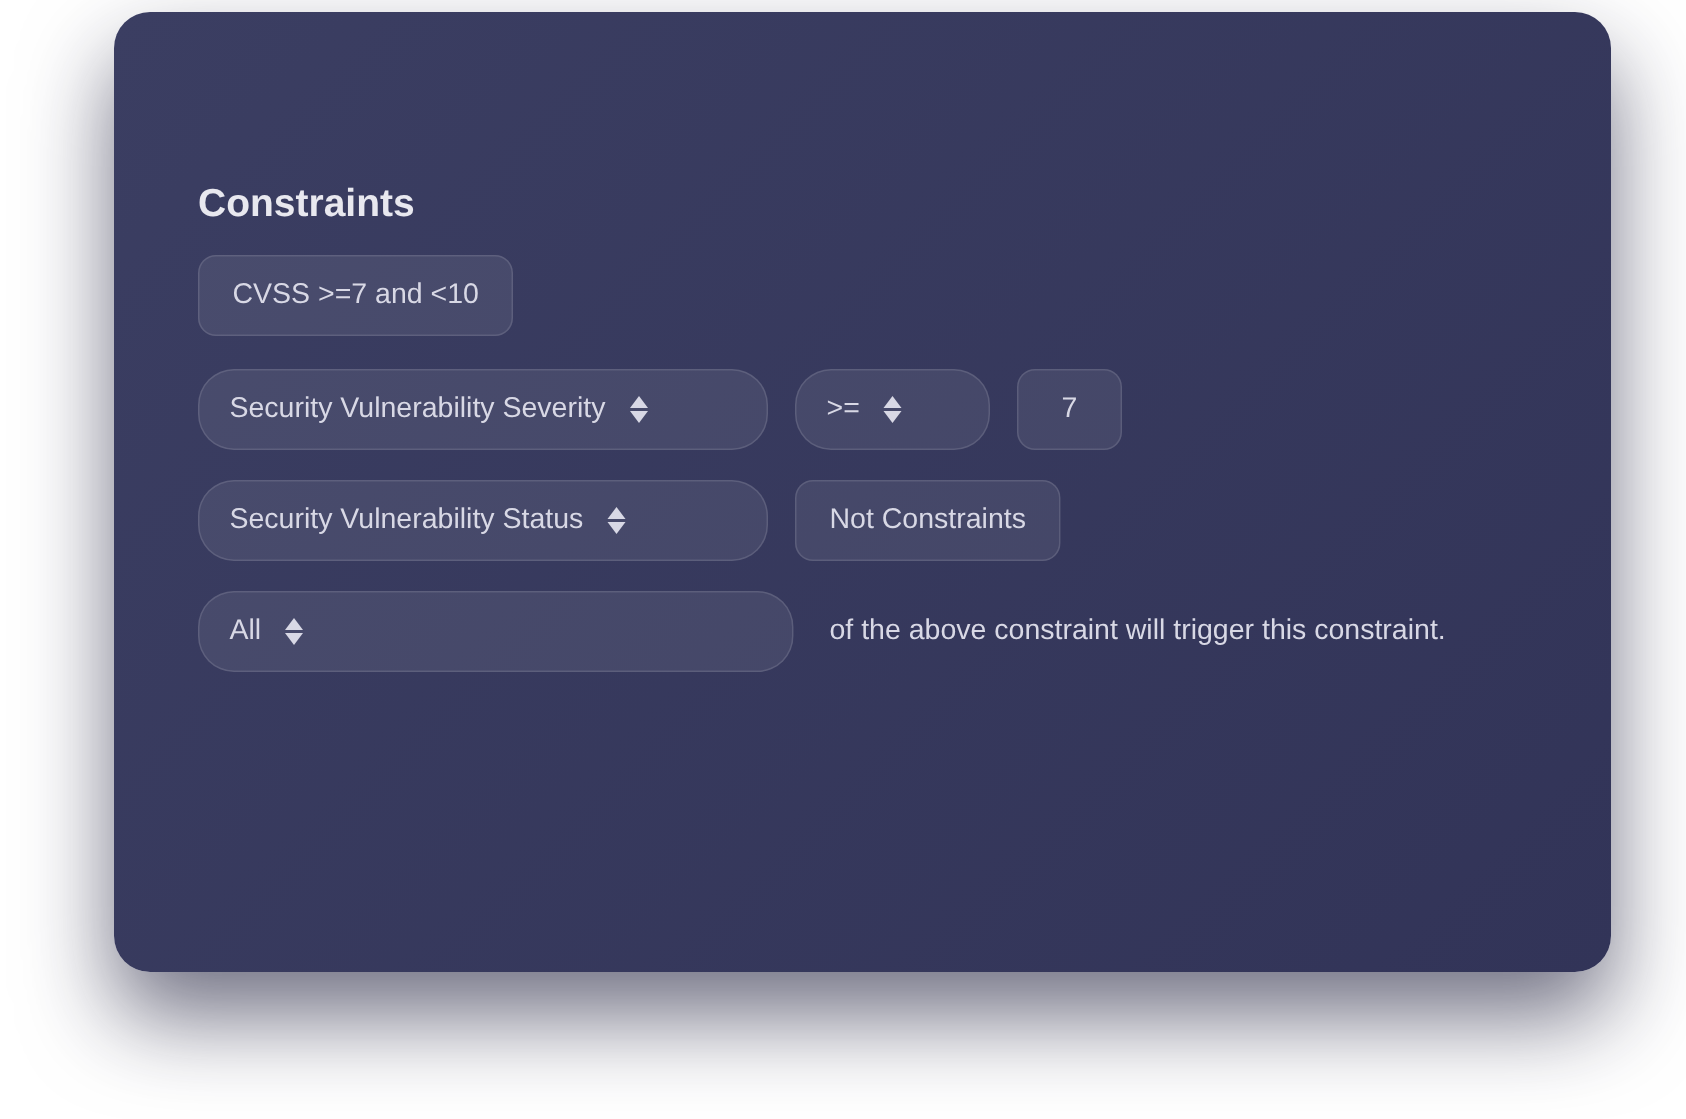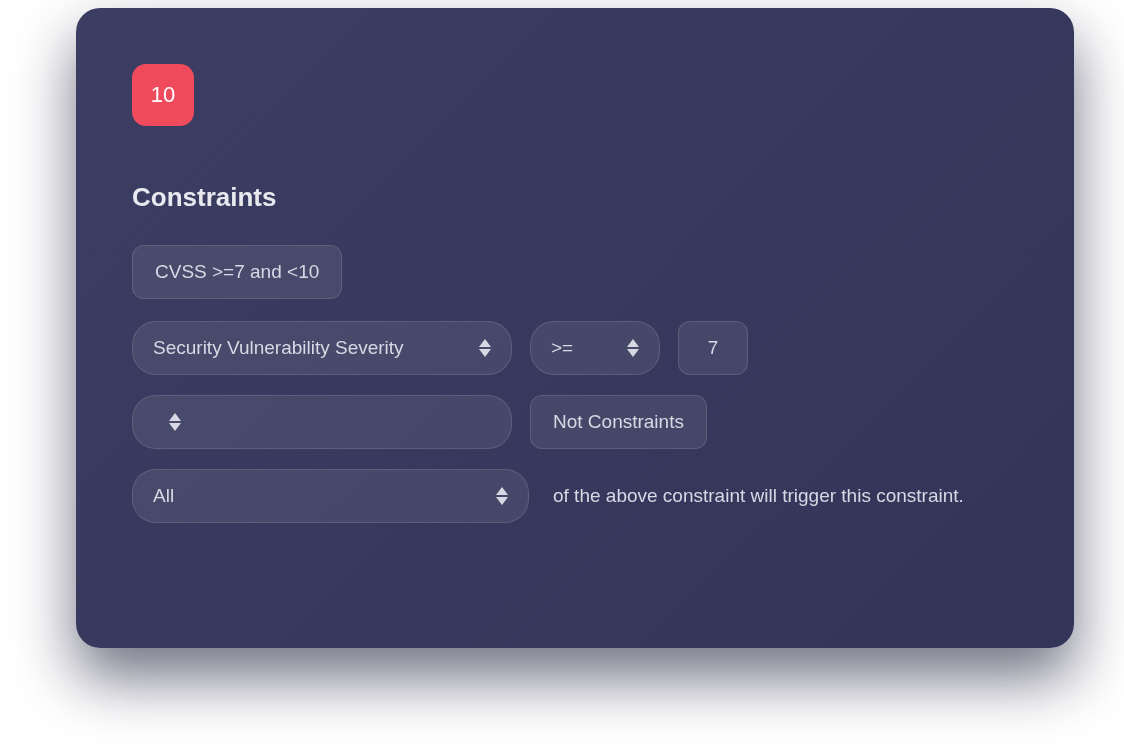--- a/index.html
+++ b/index.html
@@ -52,21 +52,21 @@
       color: #e8e8ef;
       font-size: 40px;
       font-weight: 600;
       letter-spacing: -0.5px;
     }
 
     .section-title {
       color: #e8e8ef;
       font-size: 26px;
       font-weight: 600;
-      margin-bottom: 32px;
+      margin-bottom: 19px;
     }
 
     .pill {
       display: inline-flex;
       align-items: center;
       background: rgba(255, 255, 255, 0.08);
       border: 1px solid rgba(255, 255, 255, 0.12);
       border-radius: 12px;
       padding: 14px 22px;
       color: #d8d8e5;
@@ -82,21 +82,21 @@
       margin-bottom: 20px;
     }
 
     .tag-row {
       margin-bottom: 22px;
     }
 
     .select {
       display: inline-flex;
       align-items: center;
-      justify-content: space-between;
+      justify-content: flex-start;
       background: rgba(255, 255, 255, 0.08);
       border: 1px solid rgba(255, 255, 255, 0.12);
       border-radius: 24px;
       padding: 14px 20px;
       color: #d8d8e5;
       font-size: 19px;
       font-weight: 400;
       height: 54px;
       cursor: pointer;
     }
@@ -147,23 +147,20 @@
       font-weight: 400;
       margin-left: 6px;
     }
   </style>
 </head>
 <body>
 
 <div class="card">
 
   <div class="header">
-    <div class="badge">
-      <span>10</span>
-    </div>
   </div>
 
   <h2 class="section-title">Constraints</h2>
 
   <div class="row tag-row">
     <div class="pill">
       <span>CVSS &gt;=7 and &lt;10</span>
     </div>
   </div>
 
@@ -182,20 +179,21 @@
         <span class="tri-down"></span>
       </span>
     </div>
     <div class="pill select-value">
       <span>7</span>
     </div>
   </div>
 
   <div class="row">
     <div class="select select-field">
+      <span>Security Vulnerability Status</span>
       <span class="sort-icon">
         <span class="tri-up"></span>
         <span class="tri-down"></span>
       </span>
     </div>
     <div class="pill">
       <span>Not Constraints</span>
     </div>
   </div>
 

